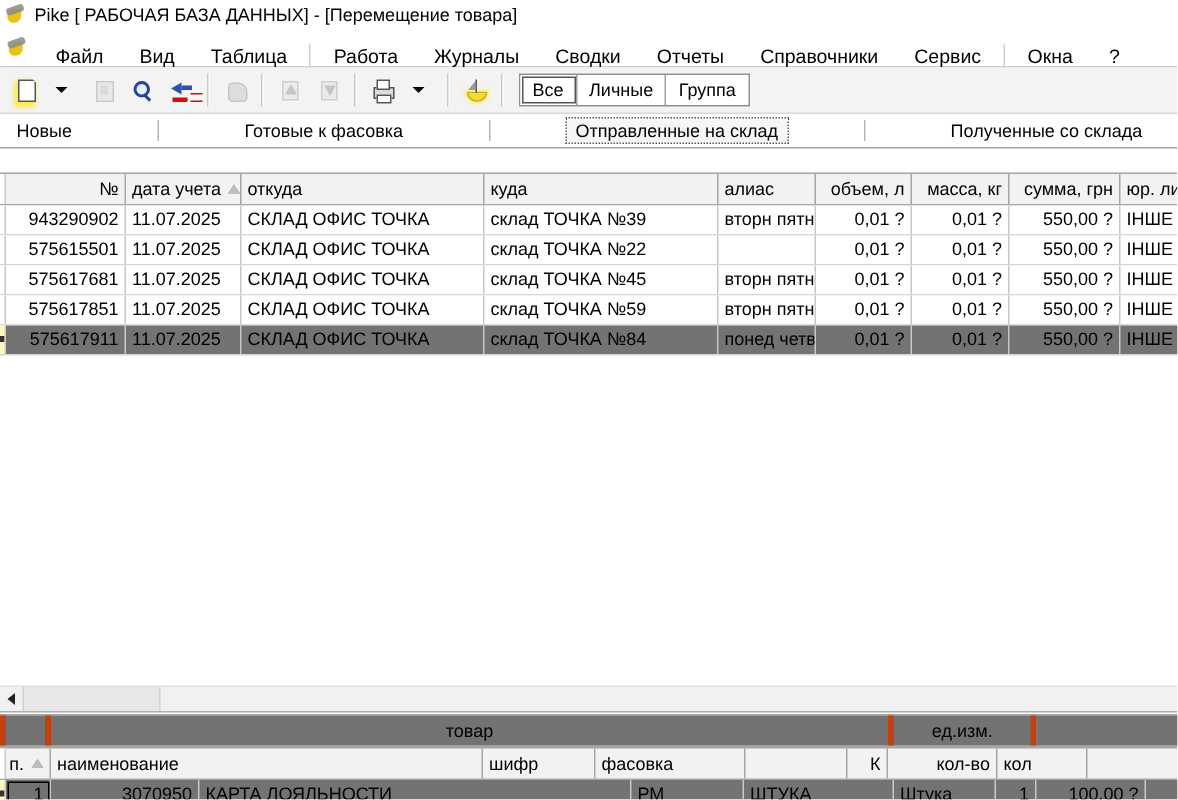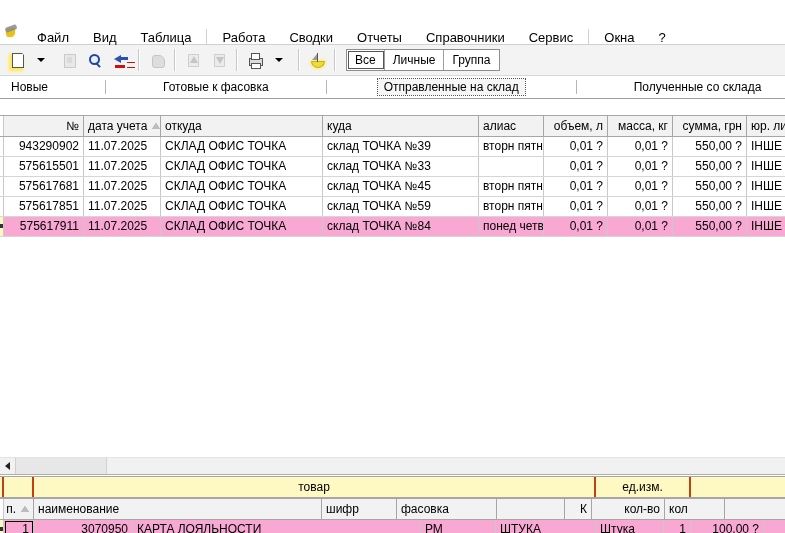--- a/index.html
+++ b/index.html
@@ -97,53 +97,58 @@
   .g-head{height:20px;line-height:19px;background:#f2f2f2;border-top:1px solid #a6a6a6;
           border-bottom:1px solid #a6a6a6;}
   .g-cell{box-sizing:border-box;flex:0 0 auto;padding:0 4px;overflow:hidden;white-space:nowrap;
           border-right:1px solid #c9c9c9;}
   .g-head .g-cell{border-right:1px solid #a6a6a6;display:flex;align-items:center;}
   .g-cell.r{text-align:right;justify-content:flex-end;}
   .g-cell.c{text-align:center;justify-content:center;}
   .sel-col{width:4px;flex:0 0 4px;padding:0;background:#f2f2f2;border-right:1px solid #a6a6a6;}
   .g-row .sel-col{background:#fff;border-right:1px solid #c9c9c9;}
   .g-row.selected{background:#fbf8c0;}
-  .g-row.selected .g-cell{background:#f9a8d4;}
+  .g-row.selected .g-cell{background:#737373;}
   .g-row.selected .sel-col{background:#fbf8c0;position:relative;}
   .g-row.selected .sel-col::after{content:"";position:absolute;left:0;top:7px;width:3px;height:4px;background:#333;}
   .sort-tri{width:0;height:0;border-left:4px solid transparent;border-right:4px solid transparent;
             border-bottom:6px solid #bdbdbd;margin-left:5px;display:inline-block;filter:drop-shadow(0 0 0.5px #8a8a8a);}
   .g-cell.focused{outline:1px solid #000;outline-offset:-2px;}
 
   
-  .g-group .g-cell{background:#fef9c3;border-right:2px solid #c2410c;display:flex;align-items:center;justify-content:center;}
+  .g-group .g-cell{background:#737373;border-right:4px solid #c2410c;display:flex;align-items:center;justify-content:center;}
 
   
   .hscroll{position:absolute;left:0;right:0;top:457px;height:16px;background:#f1f1f1;
            border-top:1px solid #e3e3e3;border-bottom:1px solid #aeaeae;display:flex;}
   .hscroll .arrow-btn{width:15px;height:100%;border-right:1px solid #cfcfcf;display:flex;
            align-items:center;justify-content:center;background:#f1f1f1;}
   .hscroll .arrow-btn::before{content:"";width:0;height:0;border-top:4px solid transparent;
            border-bottom:4px solid transparent;border-right:5px solid #222;}
   .hscroll .thumb{width:90px;height:100%;background:#e7e7e7;border-right:1px solid #d2d2d2;}
 </style>
 </head>
 <body>
 
 <div class="screen">
 
+  <div class="titlebar">
+    <span class="app-icon"></span>
+    <span class="title">Pike [  РАБОЧАЯ БАЗА ДАННЫХ] - [Перемещение товара]</span>
+  </div>
 
   <div class="menubar">
     <span class="app-icon"></span>
     <span id="menu-items" style="display: flex; align-items: center; margin-top: 11px;">
         <span class="menu-item">Файл</span>
         <span class="menu-item">Вид</span>
         <span class="menu-item">Таблица</span>
         <span class="menu-sep"></span>
         <span class="menu-item">Работа</span>
+        <span class="menu-item">Журналы</span>
         <span class="menu-item">Сводки</span>
         <span class="menu-item">Отчеты</span>
         <span class="menu-item">Справочники</span>
         <span class="menu-item">Сервис</span>
         <span class="menu-sep"></span>
         <span class="menu-item">Окна</span>
         <span class="menu-item">?</span>
       </span>
   </div>
 
@@ -259,21 +264,21 @@
         <span class="g-cell r" style="width: 64px;">0,01 ?</span>
         <span class="g-cell r" style="width: 65px;">0,01 ?</span>
         <span class="g-cell r" style="width: 74px;">550,00 ?</span>
         <span class="g-cell" style="width: 60px;">ІНШЕ</span>
       </span>
       <span class="g-row">
         <span class="g-cell sel-col"></span>
         <span class="g-cell r" style="width: 80px;">575615501</span>
         <span class="g-cell" style="width: 77px;">11.07.2025</span>
         <span class="g-cell" style="width: 162px;">СКЛАД ОФИС ТОЧКА</span>
-        <span class="g-cell" style="width: 156px;">склад ТОЧКА №33</span>
+        <span class="g-cell" style="width: 156px;">склад ТОЧКА №22</span>
         <span class="g-cell" style="width: 65px;"></span>
         <span class="g-cell r" style="width: 64px;">0,01 ?</span>
         <span class="g-cell r" style="width: 65px;">0,01 ?</span>
         <span class="g-cell r" style="width: 74px;">550,00 ?</span>
         <span class="g-cell" style="width: 60px;">ІНШЕ</span>
       </span>
       <span class="g-row">
         <span class="g-cell sel-col"></span>
         <span class="g-cell r" style="width: 80px;">575617681</span>
         <span class="g-cell" style="width: 77px;">11.07.2025</span>

